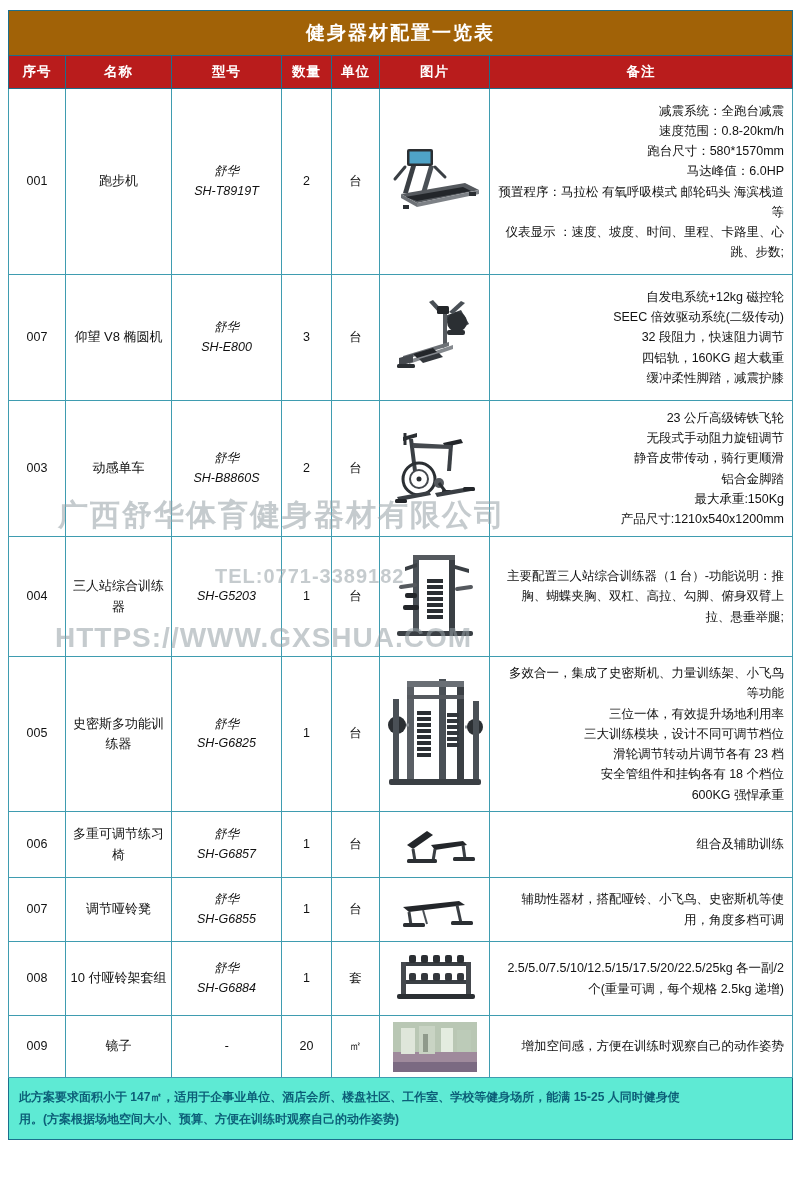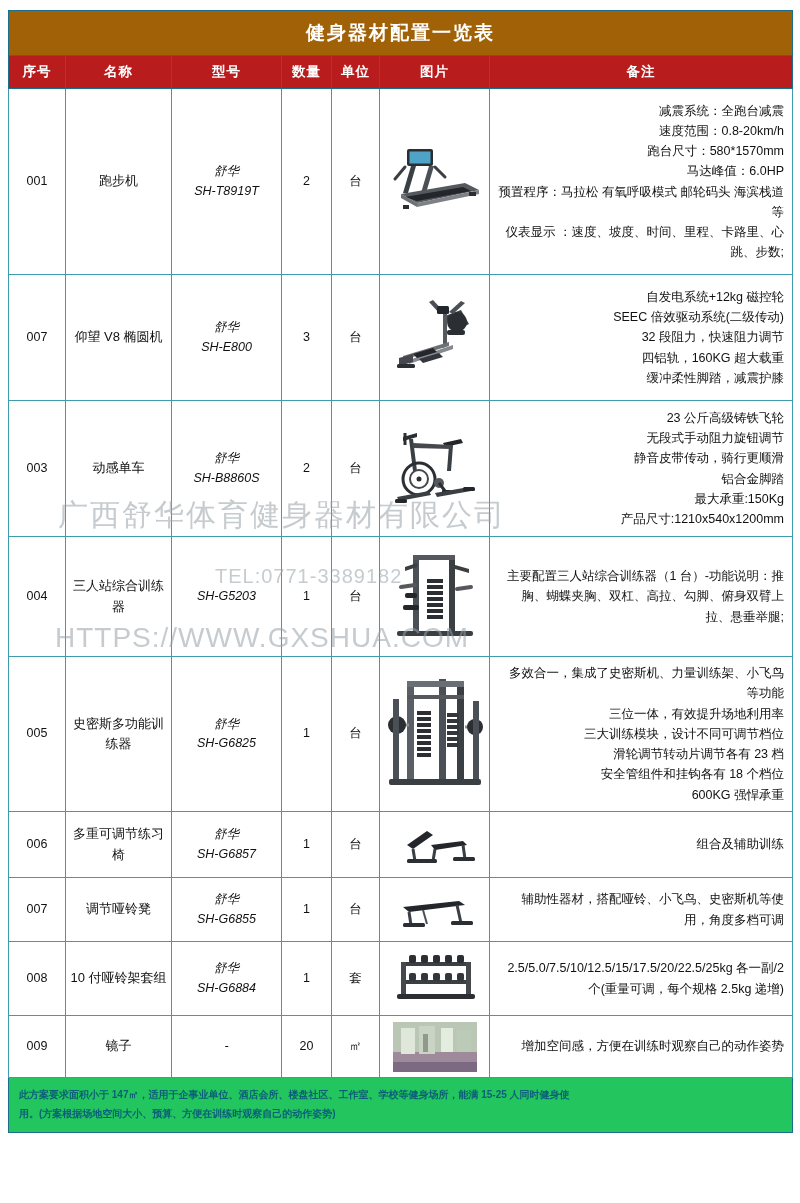--- a/index.html
+++ b/index.html
@@ -56,41 +56,41 @@
     line-height:1.62;
   }
   td.name{font-size:13px;}
   td.model{font-size:12.5px;font-style:italic;}
   td.seq{font-size:12.5px;}
   .model-l1{display:block;}
   .model-l2{display:block;}
   .pic-cell{padding:3px;}
   .footer{
     border:1px solid #1c6f8c;
-    background:#22c55e;
+    background:#5eead4;
     color:#0c5f78;
-    font-size:10px;
+    font-size:12px;
     font-weight:bold;
     line-height:1.85;
     padding:8px 10px 9px 10px;
     text-align:left;
   }
   .footer .ln{display:block;}
   
   .wm{
     position:absolute;
     left:0;top:0;width:800px;height:1203px;
     pointer-events:none;
     overflow:hidden;
     z-index:5;
   }
   .wm-line{
     position:absolute;
     color:rgba(150,160,165,0.55);
-    font-weight:normal;
+    font-weight:bold;
     white-space:nowrap;
     font-family:"Liberation Sans","DejaVu Sans",sans-serif;
   }
   .wm1{left:58px;top:495px;font-size:30px;letter-spacing:2px;}
   .wm2{left:215px;top:565px;font-size:20px;letter-spacing:1px;}
   .wm3{left:55px;top:622px;font-size:28px;letter-spacing:1px;}
   
   .prod{display:block;margin:0 auto;}
 </style>
 </head>

